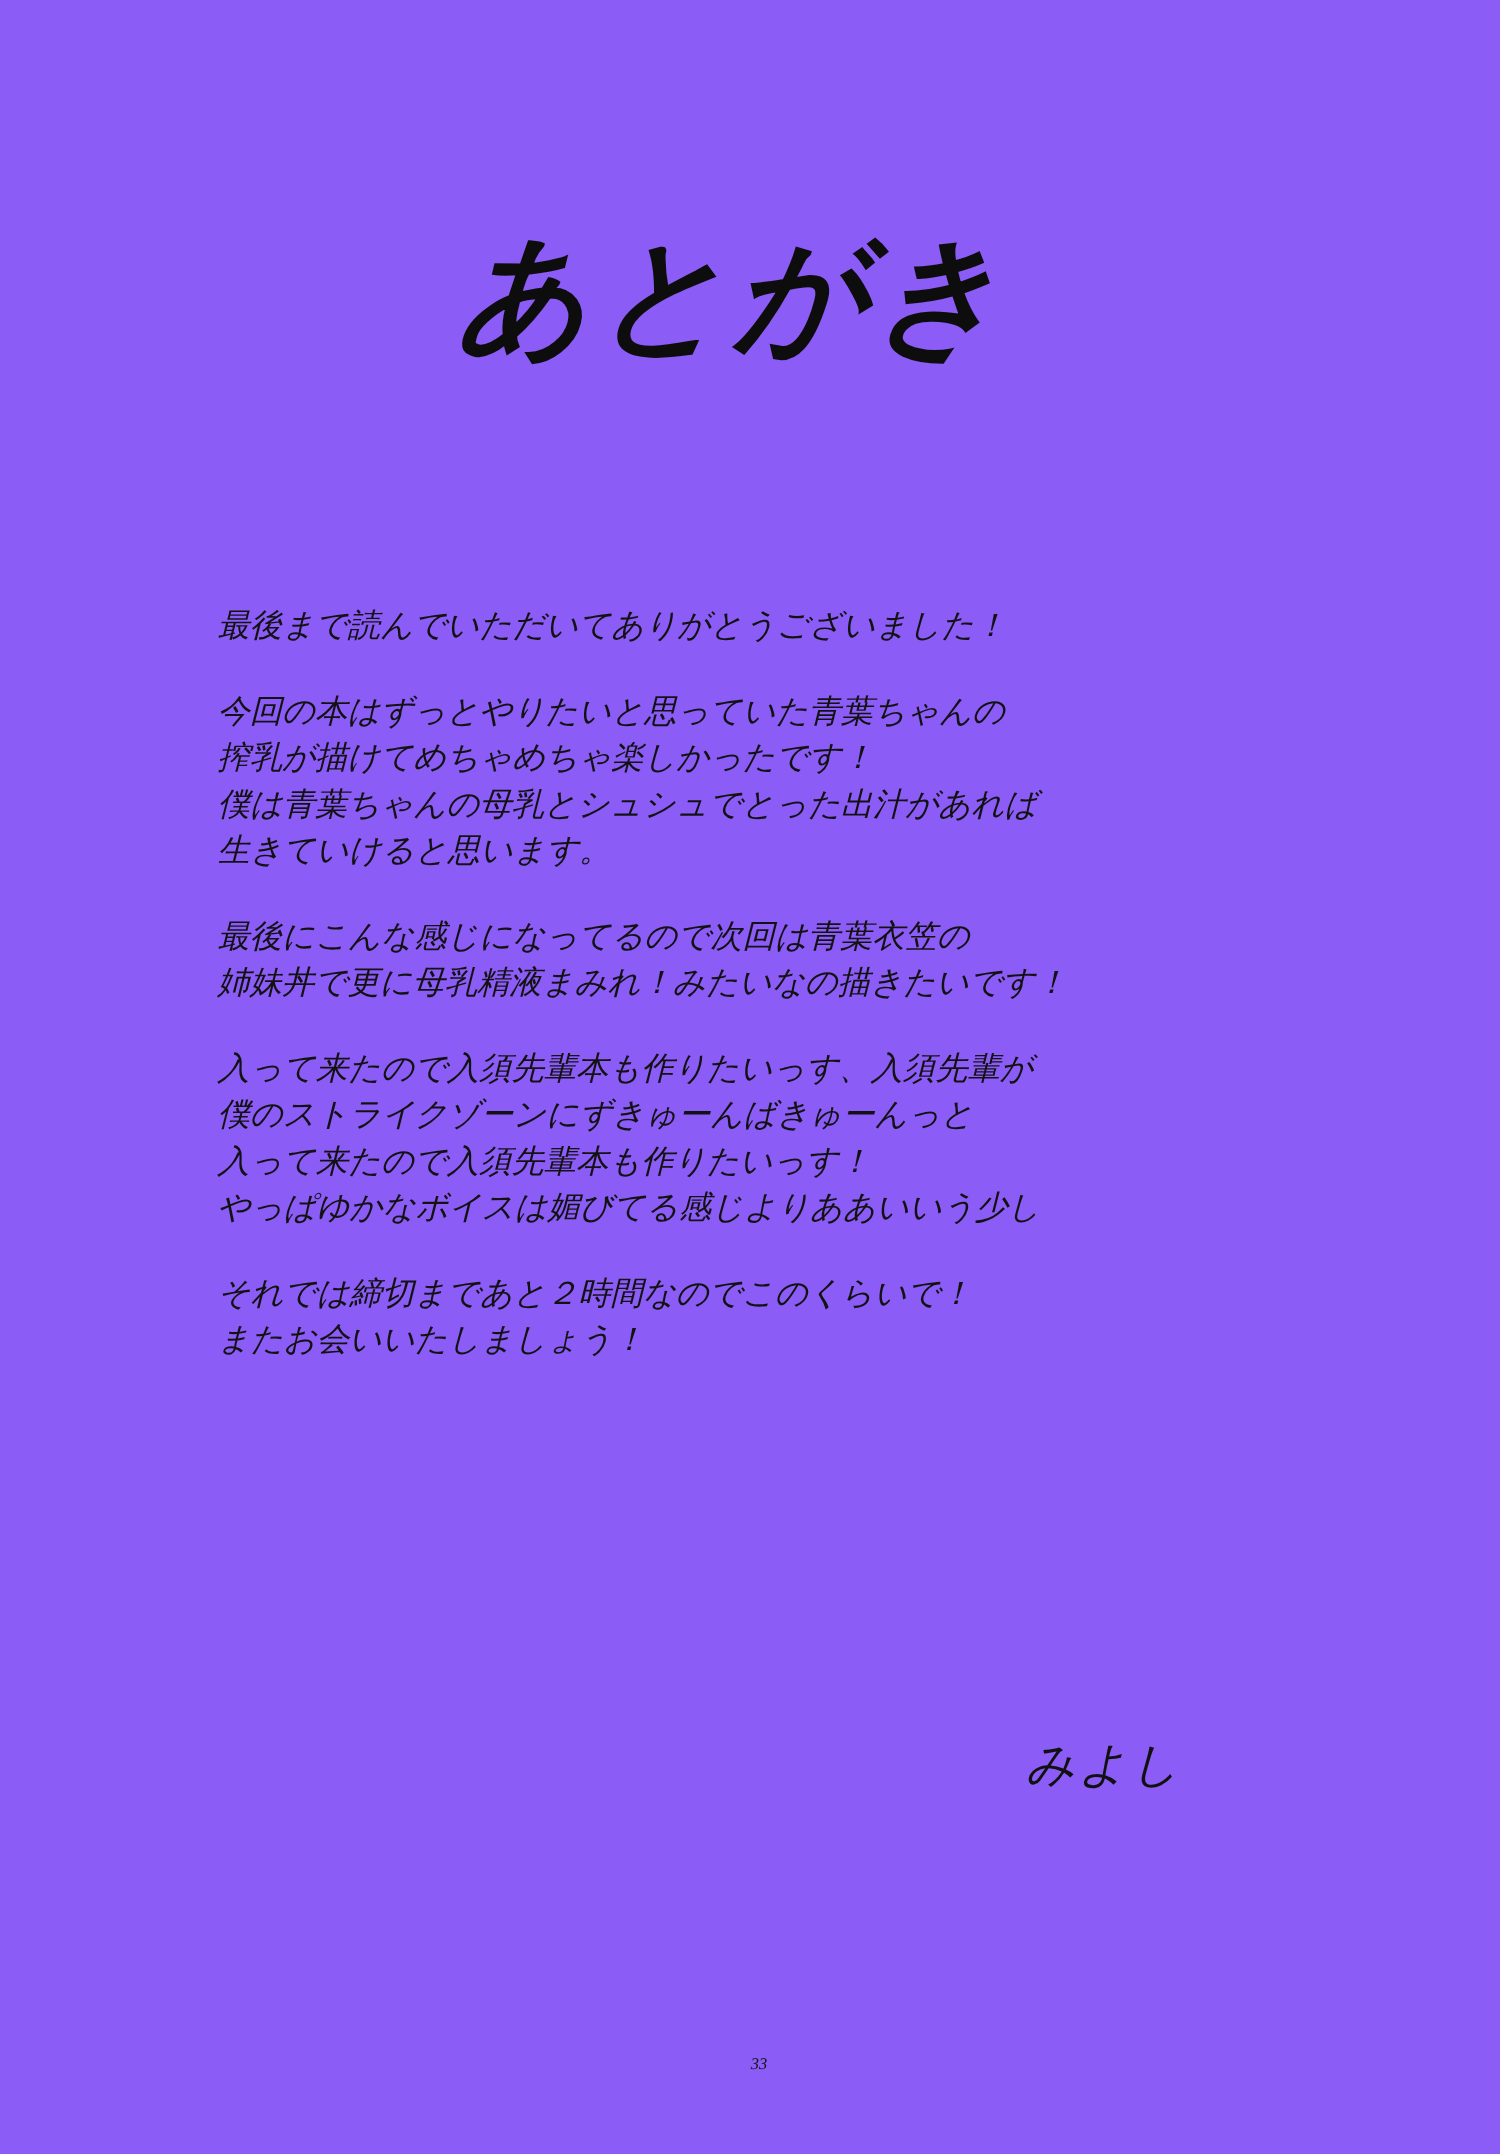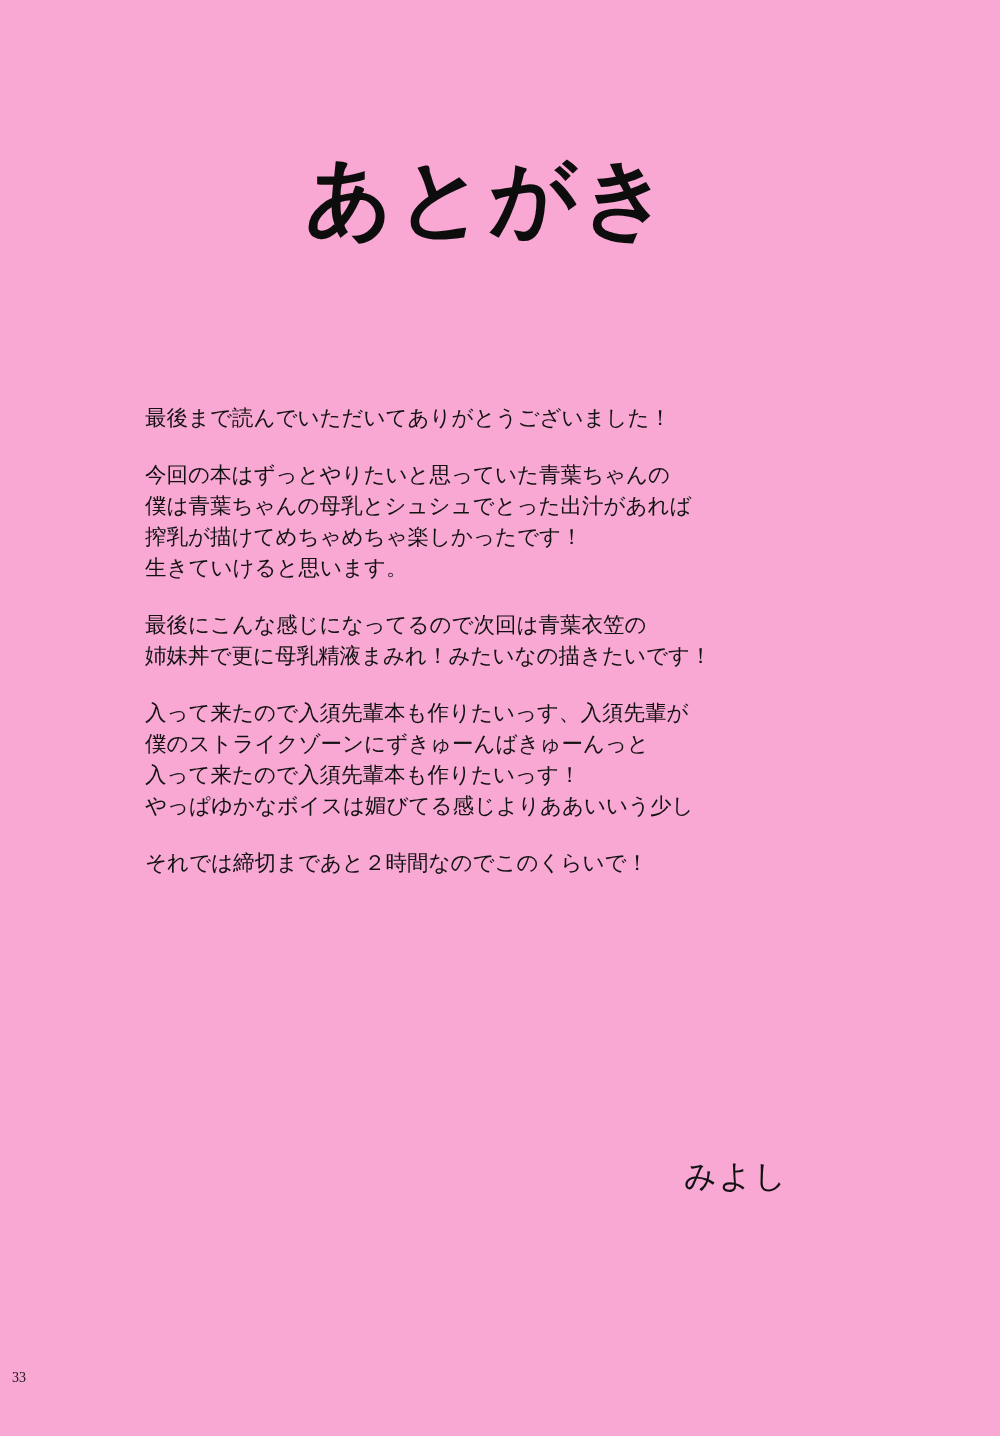--- a/index.html
+++ b/index.html
@@ -11,21 +11,22 @@
     height: 1436px;
     background: #ffffff;
     font-family: "DejaVu Sans", "Liberation Sans", sans-serif;
     color: #111111;
     position: relative;
     overflow: hidden;
   }
   .page {
     position: absolute;
     inset: 0;
-    background: #f9a8d4;
+    background: #8b5cf6;
+    font-style: italic;
   }
   .title {
     position: absolute;
     left: 305px;
     top: 150px;
     font-size: 86px;
     font-weight: 700;
     letter-spacing: 4px;
     color: #0d0d0d;
     line-height: 1.1;
@@ -56,61 +57,62 @@
     top: 1155px;
     font-size: 32px;
     letter-spacing: 2px;
     color: #111111;
   }
   .page-number {
     position: absolute;
     left: 12px;
     right: 0;
     top: 1370px;
-    text-align: left;
-    font-size: 14px;
+    text-align: center;
+    font-size: 11px;
     color: #151515;
     font-family: "Liberation Serif", serif;
   }
 </style>
 </head>
 <body>
 
 <div class="page">
 
   <div class="title">あとがき</div>
 
   <div class="body-text">
 
     <div class="para">
       <span class="line">最後まで読んでいただいてありがとうございました！</span>
     </div>
 
     <div class="para">
       <span class="line">今回の本はずっとやりたいと思っていた青葉ちゃんの</span>
+      <span class="line">搾乳が描けてめちゃめちゃ楽しかったです！</span>
       <span class="line">僕は青葉ちゃんの母乳とシュシュでとった出汁があれば</span>
-      <span class="line">搾乳が描けてめちゃめちゃ楽しかったです！</span>
       <span class="line">生きていけると思います。</span>
     </div>
 
     <div class="para">
       <span class="line">最後にこんな感じになってるので次回は青葉衣笠の</span>
       <span class="line">姉妹丼で更に母乳精液まみれ！みたいなの描きたいです！</span>
     </div>
 
     <div class="para">
       <span class="line">入って来たので入須先輩本も作りたいっす、入須先輩が</span>
       <span class="line">僕のストライクゾーンにずきゅーんばきゅーんっと</span>
       <span class="line">入って来たので入須先輩本も作りたいっす！</span>
       <span class="line">やっぱゆかなボイスは媚びてる感じよりああいいう少し</span>
     </div>
 
 
     <div class="para spaced-top">
       <span class="line">それでは締切まであと２時間なのでこのくらいで！</span>
+      <span class="line">またお会いいたしましょう！</span>
     </div>
 
   </div>
 
   <div class="signature">みよし</div>
 
   <div class="page-number">33</div>
 
 </div>
 

